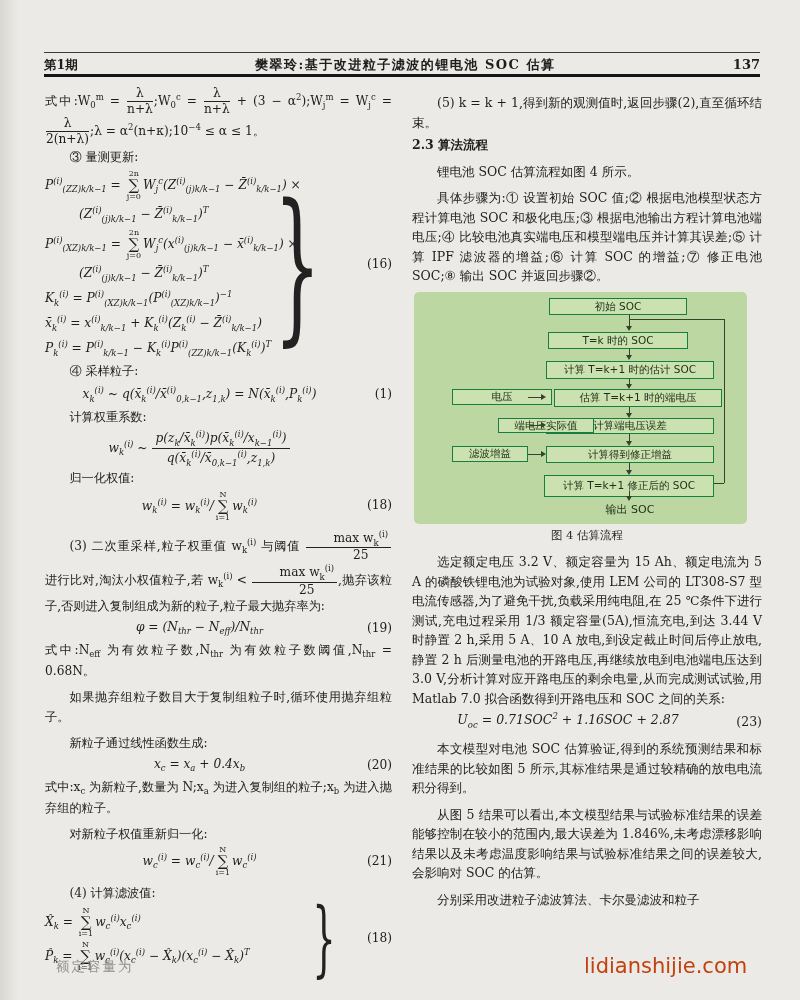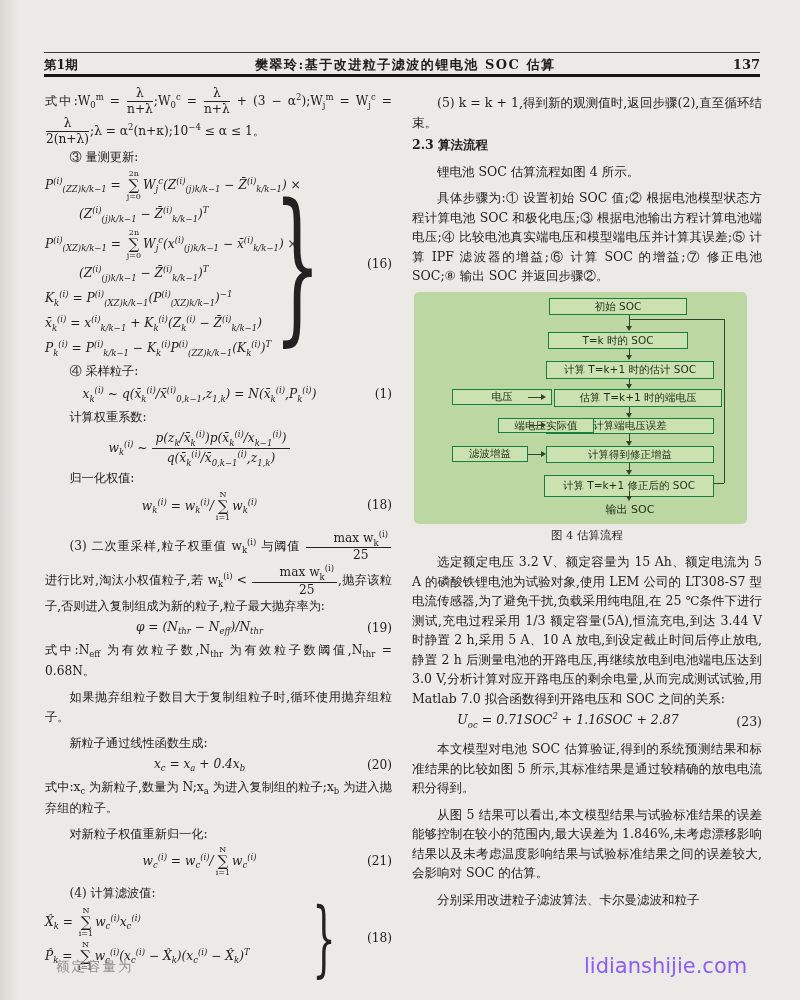--- a/index.html
+++ b/index.html
@@ -53,21 +53,21 @@
   .vl{width:1px;}.hl{height:1px;}
   .ad{position:absolute;width:0;height:0;border-left:3px solid transparent;
       border-right:3px solid transparent;border-top:5px solid #34432a;}
   .ar{position:absolute;width:0;height:0;border-top:3px solid transparent;
       border-bottom:3px solid transparent;border-left:5px solid #34432a;}
   .fout{position:absolute;left:132px;width:168px;top:209px;text-align:center;
         font-size:11px;color:#1f2f17;}
   .figcap{text-align:center;font-size:11.5px;color:#2e2e2e;margin:3px 0 8px;}
   
   .wm-left{position:absolute;left:56px;top:958px;font-size:13.5px;color:#8f8f8c;letter-spacing:2px;}
-  .wm-right{position:absolute;left:584px;top:954px;font-size:21px;color:#8b5cf6;
+  .wm-right{position:absolute;left:584px;top:954px;font-size:21px;color:#c2410c;
             font-family:"DejaVu Sans","Liberation Sans",sans-serif;}
 </style>
 </head>
 <body>
 
 <div class="scan-edge"></div>
 
 <div class="rule-thin"></div>
 <div class="hdr">
   <span class="issue">第1期</span>

